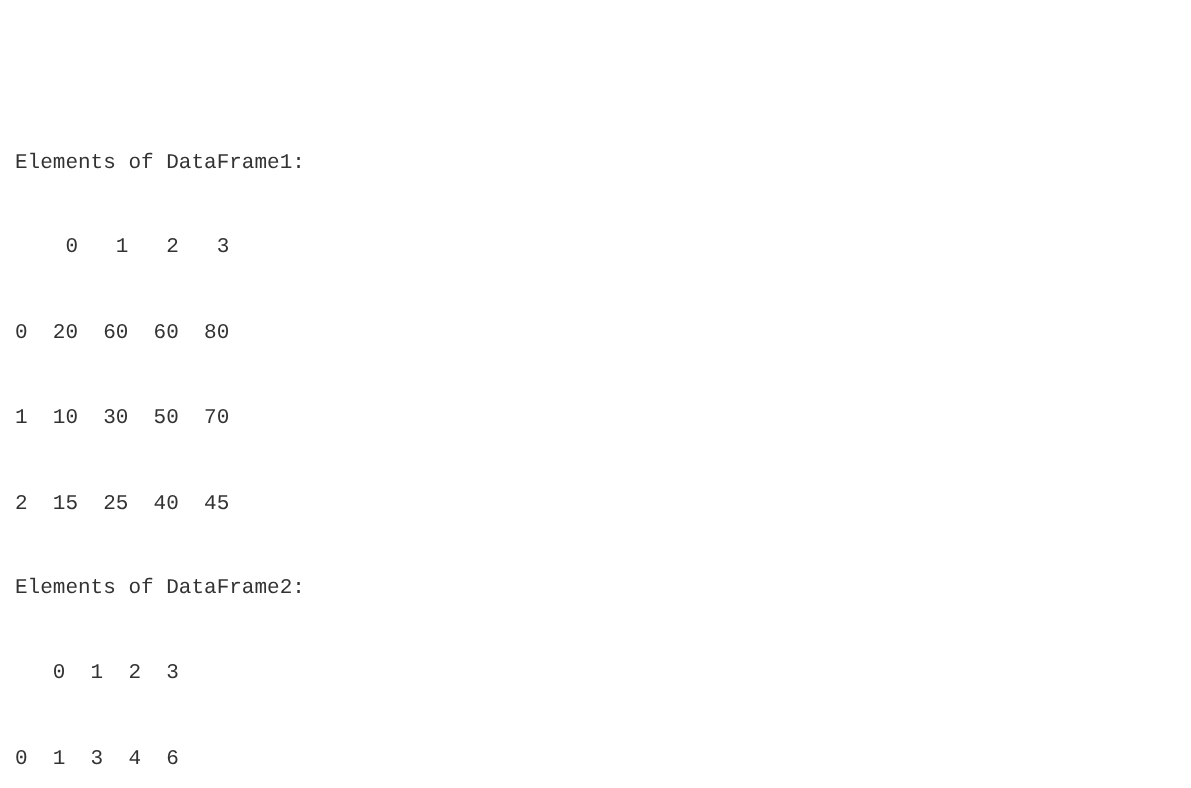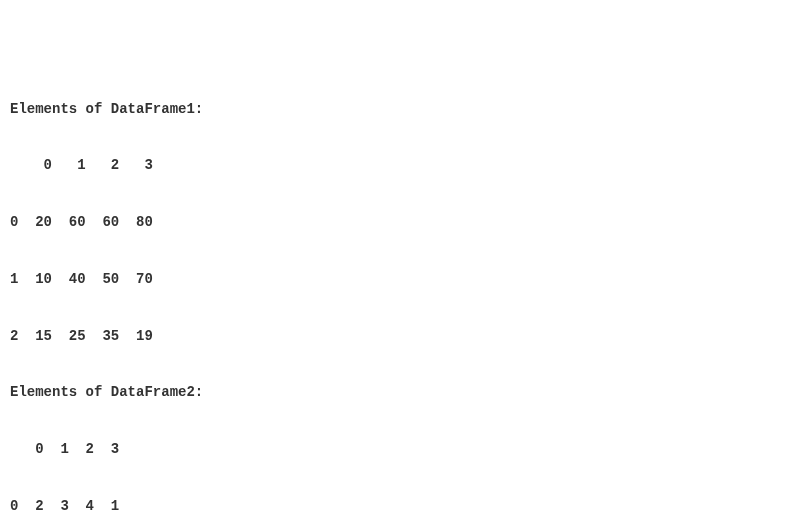--- a/index.html
+++ b/index.html
@@ -10,36 +10,35 @@
     color: #333;
     background: #fff;
     line-height: 1.6;
     white-space: pre;
     width: 794px;
     box-sizing: border-box;
   }
   .line {
     display: block;
     margin-bottom: 12px;
-    font-weight: bold;
   }
 </style>
 </head>
 <body>
 
 
 
 <span class="line">Elements of DataFrame1:</span>
 <span class="line">    0   1   2   3</span>
 <span class="line">0  20  60  60  80</span>
-<span class="line">1  10  40  50  70</span>
-<span class="line">2  15  25  35  19</span>
+<span class="line">1  10  30  50  70</span>
+<span class="line">2  15  25  40  45</span>
 <span class="line">Elements of DataFrame2:</span>
 <span class="line">   0  1  2  3</span>
-<span class="line">0  2  3  4  1</span>
+<span class="line">0  1  3  4  6</span>
 
 
 
 
 
 
 
 
 
 

